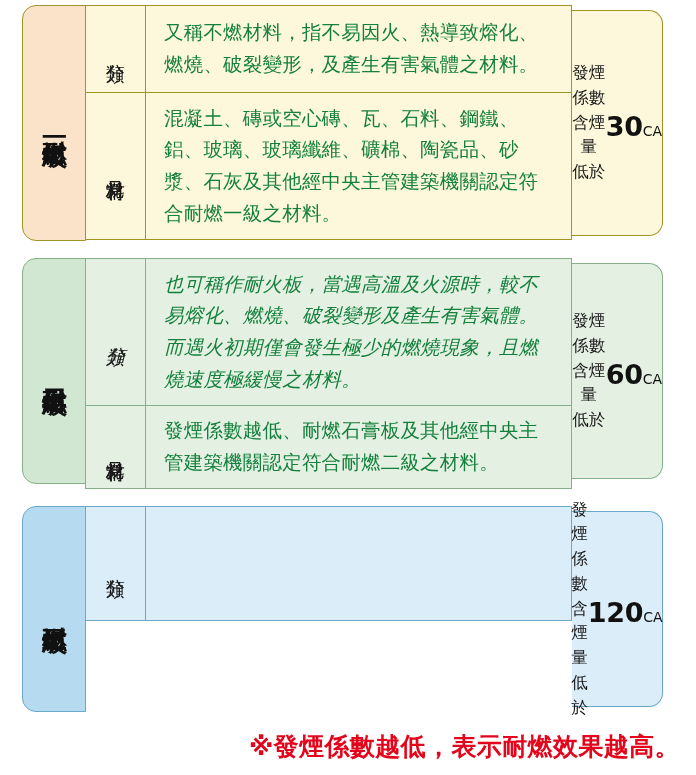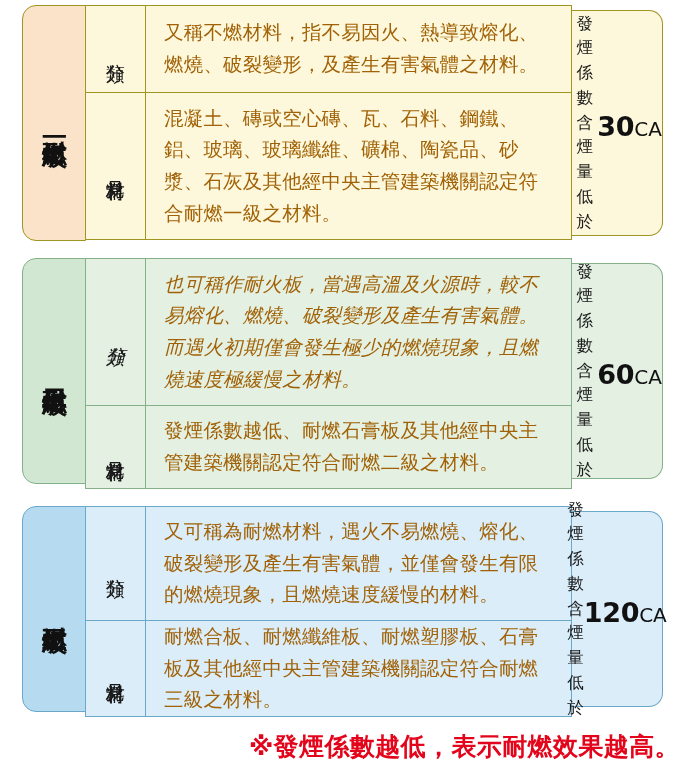--- a/index.html
+++ b/index.html
@@ -93,21 +93,21 @@
   .row-body {
     flex: 1 1 auto;
     box-sizing: border-box;
     padding: 11px 16px 11px 18px;
     display: flex;
     align-items: center;
   }
   .row-body-text {
     font-size: 19.5px;
     line-height: 1.62;
-    color: #a16207;
+    color: #15803d;
     letter-spacing: 0.2px;
     text-align: left;
   }
 
   
   .smoke-tab {
     position: absolute;
     left: 572px;
     top: 5px;
     width: 91px;
@@ -132,21 +132,21 @@
     text-align: center;
     color: #111111;
     white-space: nowrap;
   }
   .smoke-num {
     font-size: 27px;
     font-weight: bold;
     letter-spacing: -0.3px;
   }
   .smoke-unit {
-    font-size: 20px;
+    font-size: 14px;
     font-weight: normal;
     letter-spacing: 0px;
   }
 
   
   .theme-cream {
     --line: #A09521;
     --tabfill: #FAE3C8;
     --cellfill: #FDF8DB;
   }
@@ -255,31 +255,20 @@
   <div class="grade-block theme-blue" style="top:506px; height:212px;">
     <div class="grade-tab" style="height:206px;">
       <span class="grade-tab-label">耐燃三級</span>
     </div>
 
     <div class="grade-table">
       <div class="grade-row" style="height:113px;">
         <div class="row-head">
           <span class="row-head-label">分類</span>
         </div>
-        <div class="row-body">
-          <span class="row-body-text">又可稱為耐燃材料，遇火不易燃燒、熔化、破裂變形及產生有害氣體，並僅會發生有限的燃燒現象，且燃燒速度緩慢的材料。</span>
-        </div>
-      </div>
-      <div class="grade-row" style="height:96px;">
-        <div class="row-head">
-          <span class="row-head-label">常見材料</span>
-        </div>
-        <div class="row-body">
-          <span class="row-body-text">耐燃合板、耐燃纖維板、耐燃塑膠板、石膏板及其他經中央主管建築機關認定符合耐燃三級之材料。</span>
-        </div>
       </div>
     </div>
 
     <div class="smoke-tab" style="height:196px;">
       <div class="smoke-lines">
         <div>發煙</div>
         <div>係數</div>
         <div>含煙量</div>
         <div>低於</div>
       </div>

